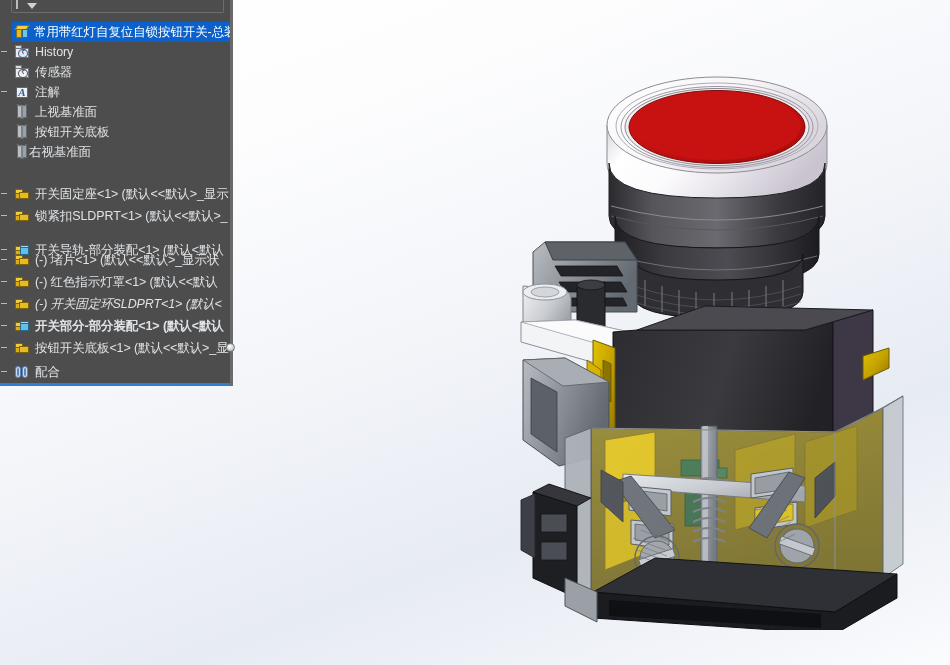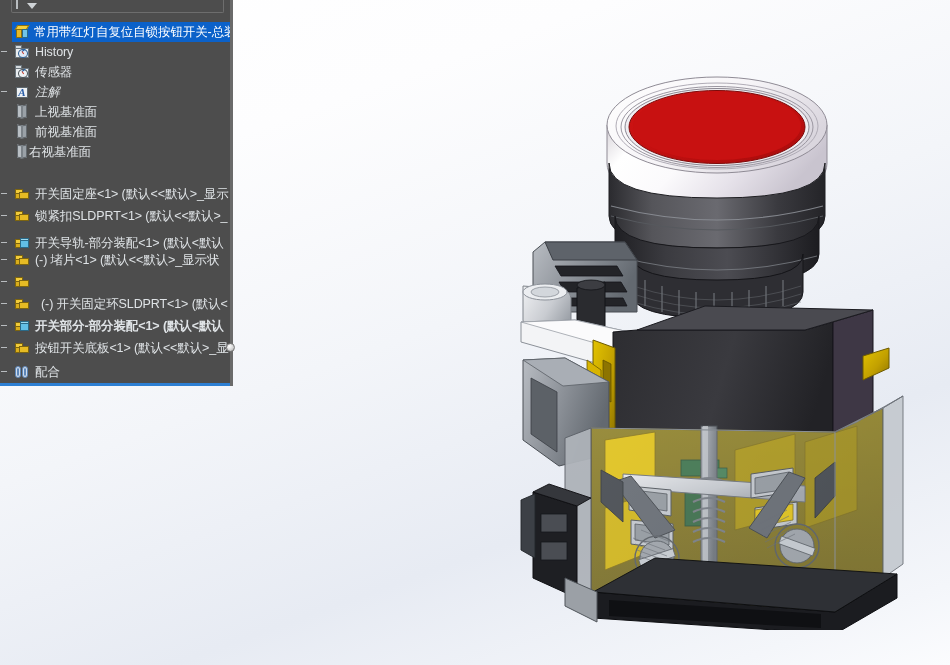--- a/index.html
+++ b/index.html
@@ -436,21 +436,21 @@
     </div>
 
     <div class="row" style="top:82px;">
       <i class="twisty"></i>
       <span class="ico" style="left:14px;">
         <span class="ic ic-anno">
             <i class="abox"></i>
             <i class="aletter">A</i>
           </span>
       </span>
-      <span class="lbl" style="left:35px;font-style:italic;">注解</span>
+      <span class="lbl" style="left:35px;">注解</span>
     </div>
 
     <div class="row" style="top:102px;">
       <span class="ico" style="left:14px;">
         <span class="ic ic-plane">
             <i class="p1"></i>
             <i class="p2"></i>
             <i class="spine"></i>
           </span>
       </span>
@@ -458,21 +458,21 @@
     </div>
 
     <div class="row" style="top:122px;">
       <span class="ico" style="left:14px;">
         <span class="ic ic-plane">
             <i class="p1"></i>
             <i class="p2"></i>
             <i class="spine"></i>
           </span>
       </span>
-      <span class="lbl" style="left:35px;">前视基准面</span>
+      <span class="lbl" style="left:35px;">按钮开关底板</span>
     </div>
 
     <div class="row" style="top:142px;">
       <span class="ico" style="left:14px;">
         <span class="ic ic-plane">
             <i class="p1"></i>
             <i class="p2"></i>
             <i class="spine"></i>
           </span>
       </span>
@@ -497,21 +497,21 @@
       <span class="ico" style="left:14px;">
         <span class="ic ic-part">
             <i class="a"></i>
             <i class="c"></i>
             <i class="b"></i>
           </span>
       </span>
       <span class="lbl" style="left:35px;">锁紧扣SLDPRT&lt;1&gt;  (默认&lt;&lt;默认&gt;_</span>
     </div>
 
-    <div class="row" style="top:233px;">
+    <div class="row" style="top:240px;">
       <i class="twisty"></i>
       <span class="ico" style="left:14px;">
         <span class="ic ic-sub">
             <i class="a"></i>
             <i class="c"></i>
             <i class="bl"></i>
             <i class="blt"></i>
           </span>
       </span>
       <span class="lbl" style="left:35px;">开关导轨-部分装配&lt;1&gt;  (默认&lt;默认</span>
@@ -531,32 +531,33 @@
 
     <div class="row" style="top:272px;">
       <i class="twisty"></i>
       <span class="ico" style="left:14px;">
         <span class="ic ic-part">
             <i class="a"></i>
             <i class="c"></i>
             <i class="b"></i>
           </span>
       </span>
+      <span class="lbl" style="left:35px;">(-) 红色指示灯罩&lt;1&gt;  (默认&lt;&lt;默认</span>
     </div>
 
     <div class="row" style="top:294px;">
       <i class="twisty"></i>
       <span class="ico" style="left:14px;">
         <span class="ic ic-part">
             <i class="a"></i>
             <i class="c"></i>
             <i class="b"></i>
           </span>
       </span>
-      <span class="lbl" style="left:41px;">(-) 开关固定环SLDPRT&lt;1&gt;  (默认&lt;</span>
+      <span class="lbl" style="left:35px;font-style:italic;">(-) 开关固定环SLDPRT&lt;1&gt;  (默认&lt;</span>
     </div>
 
     <div class="row" style="top:316px;">
       <i class="twisty"></i>
       <span class="ico" style="left:14px;">
         <span class="ic ic-sub">
             <i class="a"></i>
             <i class="c"></i>
             <i class="bl"></i>
             <i class="blt"></i>

